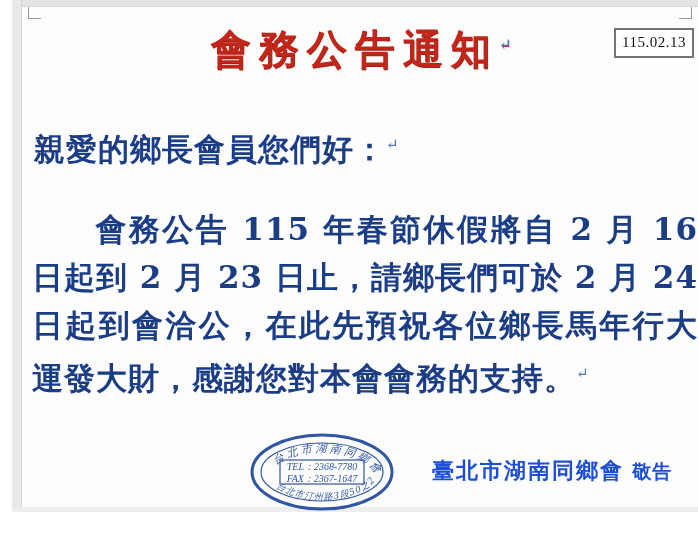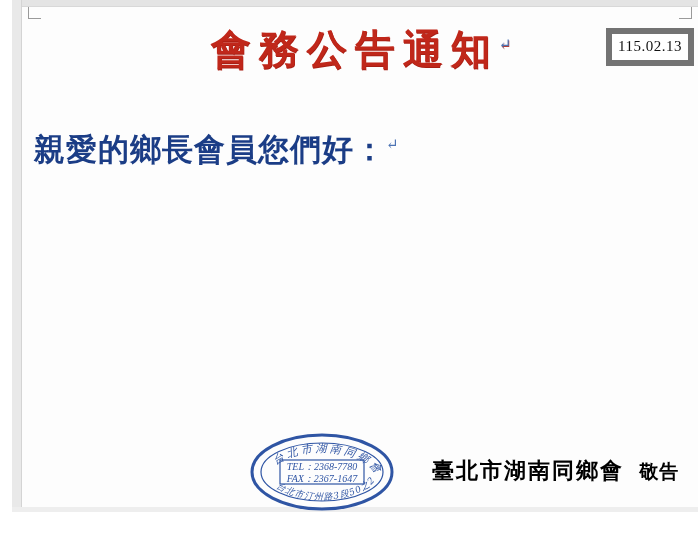--- a/index.html
+++ b/index.html
@@ -81,21 +81,21 @@
     vertical-align: super;
     letter-spacing: 0;
     opacity: 0.85;
   }
 
   
   .date-box {
     position: absolute;
     right: 16px;
     top: 28px;
-    border: 6px solid #737373;
+    border: 2px solid #737373;
     background: #ffffff;
     padding: 4px 6px 5px 6px;
     font-size: 15px;
     color: #111111;
     font-family: "Liberation Serif", serif;
     letter-spacing: 0.5px;
     white-space: nowrap;
   }
 
   
@@ -141,25 +141,25 @@
     top: 0px;
     width: 148px;
     height: 80px;
     font-style: italic;
   }
   .stamp svg { display: block; }
   .signature {
     position: absolute;
     left: 420px;
     top: 24px;
-    color: #000000;
+    color: #1d4ed8;
     font-size: 22px;
     font-weight: bold;
     letter-spacing: 2px;
-    font-family: Liberation Mono, monospace;
+    font-family: Liberation Sans, sans-serif;
     white-space: nowrap;
   }
   .sig-small {
     font-size: 19px;
     letter-spacing: 1px;
   }
 </style>
 </head>
 <body>
 
@@ -178,20 +178,21 @@
   <div class="title">
     <span>會務公告通知</span><span class="pilcrow">↵</span>
   </div>
 
   <div class="date-box">
     <span>115.02.13</span>
   </div>
 
   <div class="body-text">
     <span class="salutation"><span>親愛的鄉長會員您們好：</span><span class="pilcrow">↵</span></span>
+    <span class="para"><span class="indent"></span><span>會務公告 115 年春節休假將自 2 月 16 日起到 2 月 23 日止，請鄉長們可於 2 月 24 日起到會洽公，在此先預祝各位鄉長馬年行大運發大財，感謝您對本會會務的支持。</span><span class="pilcrow">↵</span></span>
   </div>
 
   <div class="footer">
 
     <div class="stamp">
       <svg width="148" height="80" viewBox="0 0 148 80">
         <ellipse cx="74" cy="40" rx="70" ry="37" fill="none" stroke="#2f55a4" stroke-width="3"></ellipse>
         <ellipse cx="74" cy="40" rx="61" ry="29" fill="none" stroke="#2f55a4" stroke-width="1.2"></ellipse>
         <rect x="32" y="28" width="84" height="24" fill="none" stroke="#2f55a4" stroke-width="1.2"></rect>
         <text x="74" y="38" fill="#2f55a4" font-family="'Liberation Serif', serif" font-size="10" text-anchor="middle">TEL：2368-7780</text>

